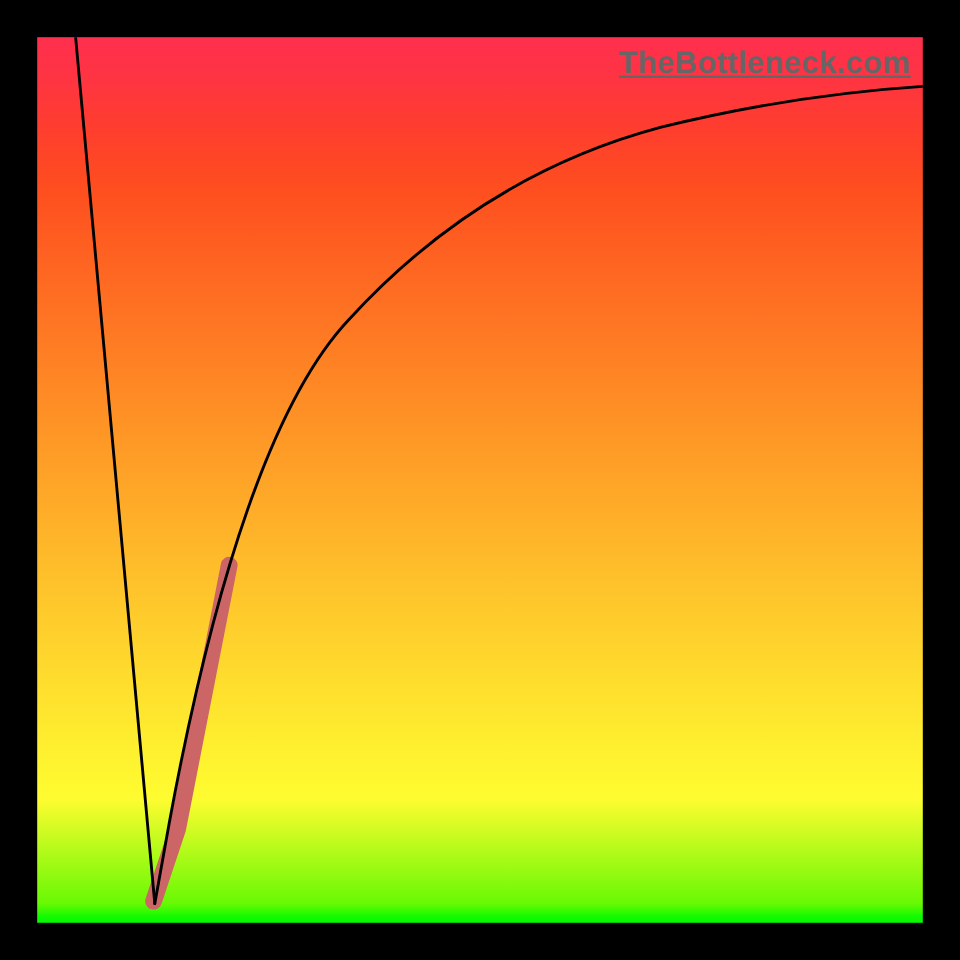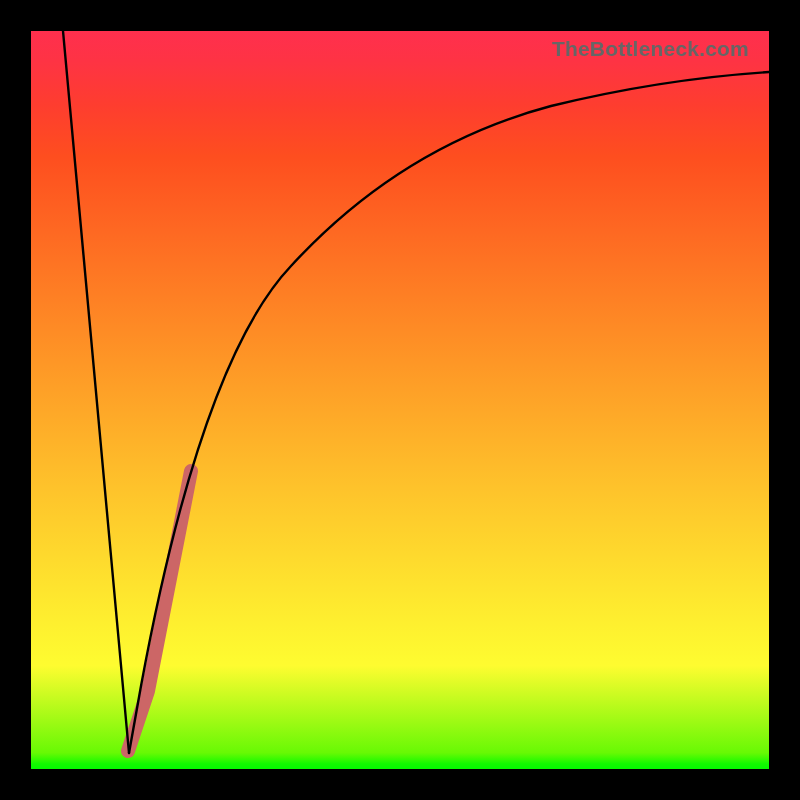--- a/index.html
+++ b/index.html
@@ -41,26 +41,27 @@
       #fe4e1f 83%,
       #fe3d2f 90%,
       #fe3344 96%,
       #ff2f4e 100%
     );
   }
 
   .watermark {
     position: absolute;
     top: 6px;
-    right: 20px;
-    font-size: 21px;
+    right: 10px;
+    font-size: 26px;
     font-weight: 600;
     color: #666666;
     letter-spacing: 0.2px;
     user-select: none;
+    text-decoration: underline;
   }
 
   svg.curves {
     position: absolute;
     left: 0;
     top: 0;
     width: 738px;
     height: 738px;
   }
 

